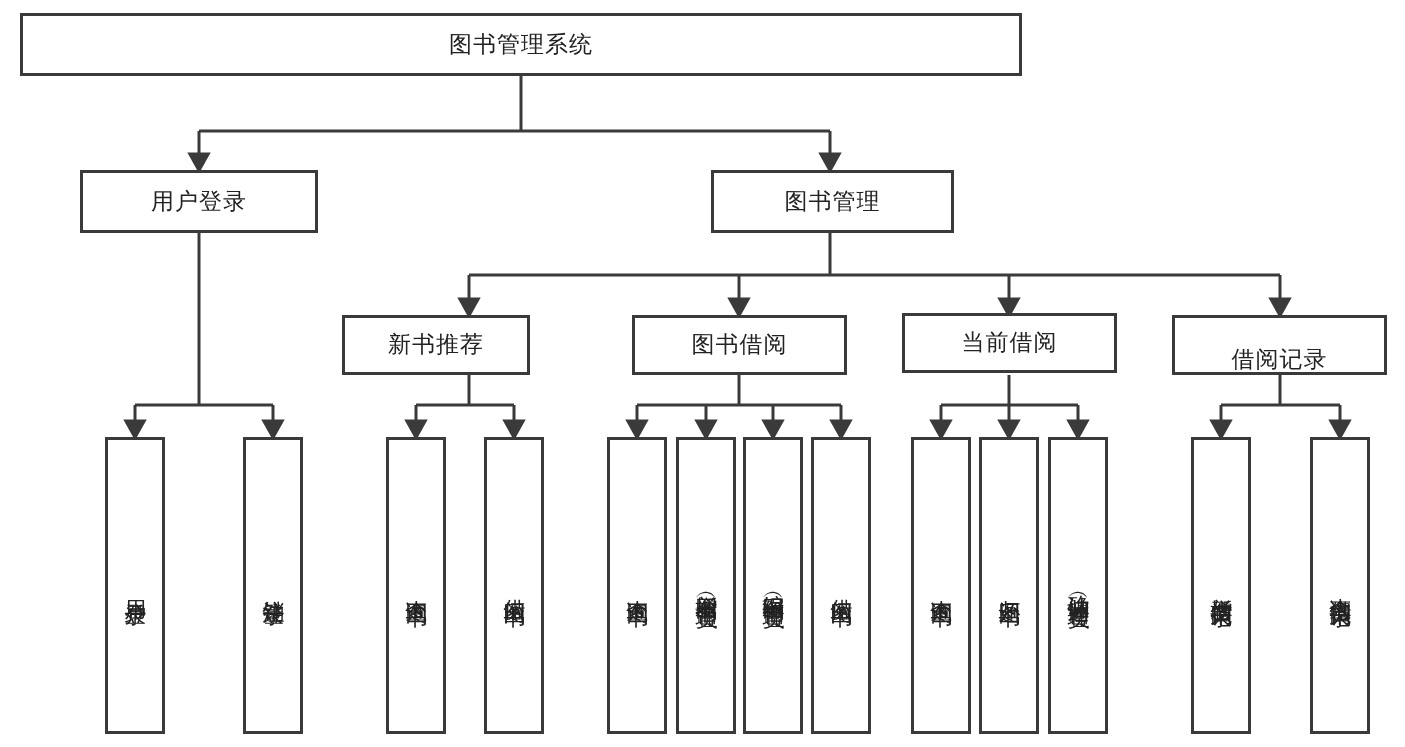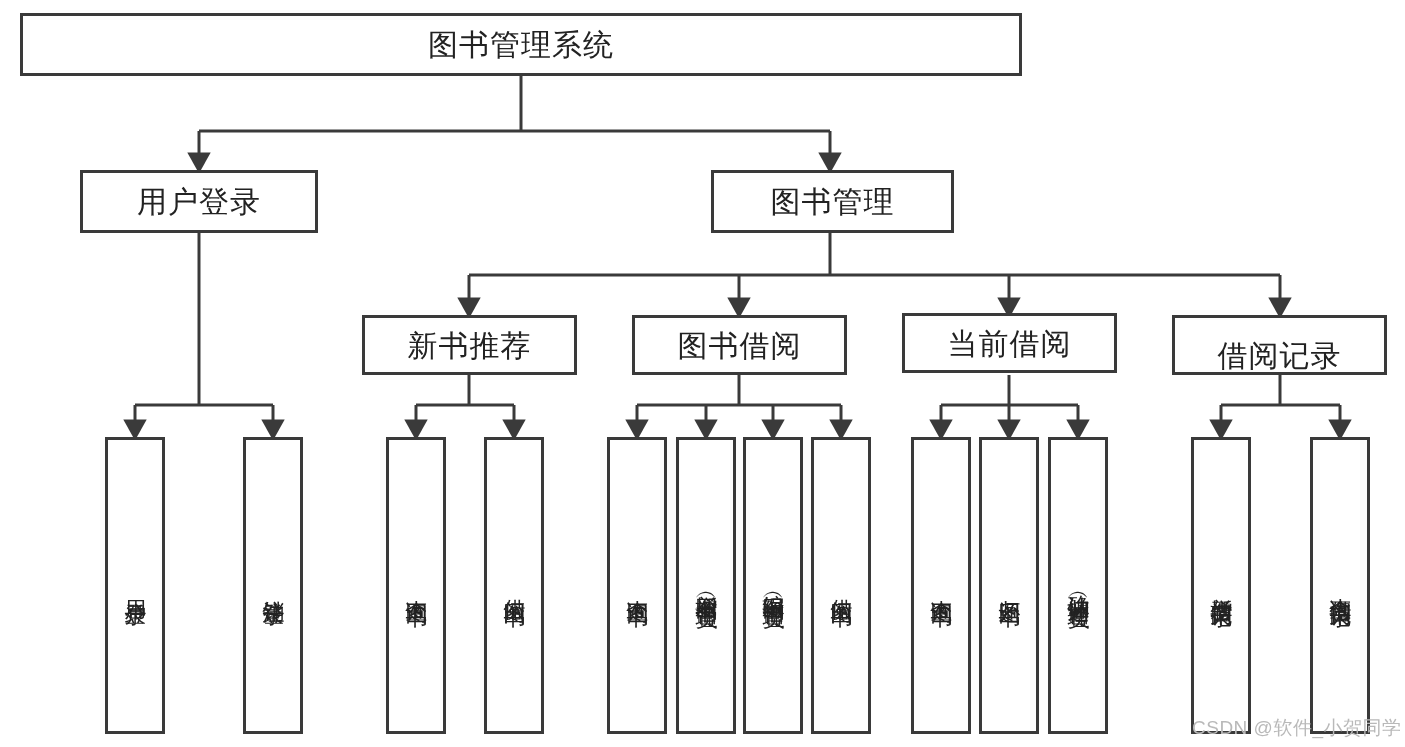--- a/index.html
+++ b/index.html
@@ -28,21 +28,21 @@
     position: absolute;
     box-sizing: border-box;
     border: 3px solid #3a3a3a;
     background: #ffffff;
     display: flex;
     align-items: center;
     justify-content: center;
     color: #262626;
   }
   .node-label {
-    font-size: 30px;
+    font-size: 23px;
     line-height: 1.1;
     letter-spacing: 1px;
     white-space: nowrap;
     color: #222222;
   }
   .leaf-box {
     position: absolute;
     box-sizing: border-box;
     border: 3px solid #3a3a3a;
     background: #ffffff;
@@ -130,21 +130,21 @@
     <span class="node-label">图书管理系统</span>
   </div>
 
   <div class="node-box" style="left:80px; top:170px; width:238px; height:63px;">
     <span class="node-label">用户登录</span>
   </div>
   <div class="node-box" style="left:711px; top:170px; width:243px; height:63px;">
     <span class="node-label">图书管理</span>
   </div>
 
-  <div class="node-box" style="left:362px; top:315px; width:215px; height:60px;font-family:Liberation Serif, serif;">
+  <div class="node-box" style="left:342px; top:315px; width:188px; height:60px;font-family:Liberation Serif, serif;">
     <span class="node-label">新书推荐</span>
   </div>
   <div class="node-box" style="left:632px; top:315px; width:215px; height:60px;">
     <span class="node-label">图书借阅</span>
   </div>
   <div class="node-box" style="left:902px; top:313px; width:215px; height:60px;">
     <span class="node-label">当前借阅</span>
   </div>
   <div class="node-box" style="left:1172px; top:315px; width:215px; height:60px;align-items:flex-end;">
     <span class="node-label">借阅记录</span>
@@ -187,15 +187,14 @@
     <span class="leaf-label">确认归还（管理员）</span>
   </div>
 
   <div class="leaf-box" style="left:1191px; top:437px; width:60px; height:297px;">
     <span class="leaf-label">新增借阅记录</span>
   </div>
   <div class="leaf-box" style="left:1310px; top:437px; width:60px; height:297px;">
     <span class="leaf-label">查询借阅记录</span>
   </div>
 
-  <div class="watermark" style="left:1192px; top:715px;">CSDN @软件_小贺同学</div>
 
 </div>
 
 </body></html>

